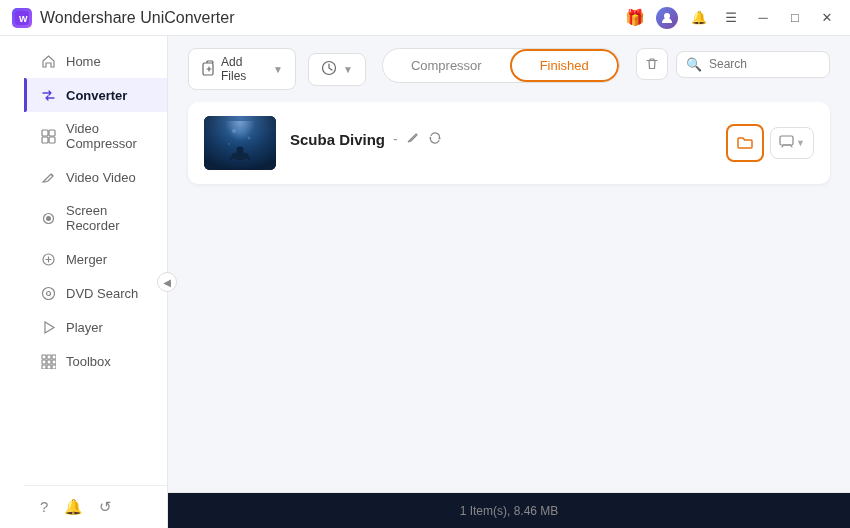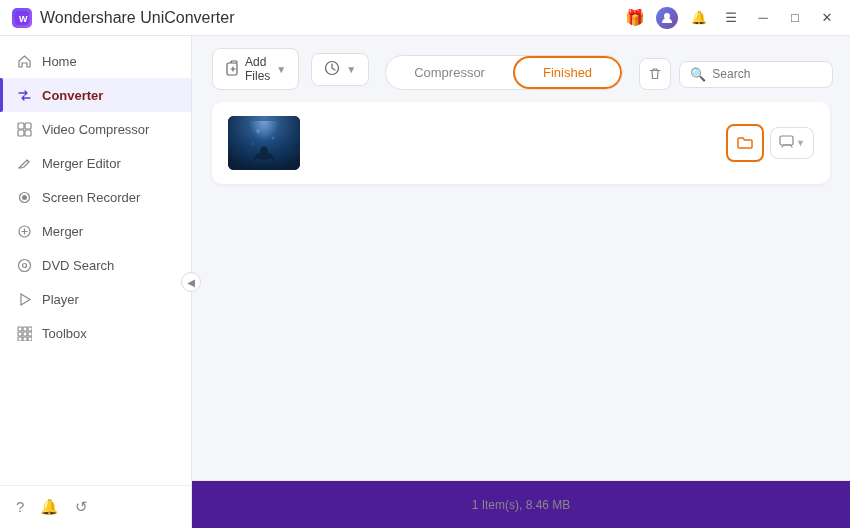--- a/index.html
+++ b/index.html
@@ -80,44 +80,45 @@
 
     
     .main-layout {
       display: flex;
       flex: 1;
       overflow: hidden;
     }
 
     
     .sidebar {
-      width: 192px;
+      width: 168px;
       background: #fff;
       border-right: 1px solid #e8e8e8;
       display: flex;
       flex-direction: column;
       flex-shrink: 0;
+      padding-left: 24px;
     }
     .sidebar-nav {
       flex: 1;
       padding: 8px 0;
     }
     .sidebar-item {
       display: flex;
       align-items: center;
       gap: 10px;
       padding: 9px 16px;
       cursor: pointer;
       font-size: 13px;
       color: #555;
       position: relative;
     }
     .sidebar-item.active {
       background: #f0f0ff;
-      color: #7f1d1d;
+      color: #0f172a;
       font-weight: 600;
     }
     .sidebar-item.active::before {
       content: '';
       position: absolute;
       left: 0;
       top: 0;
       bottom: 0;
       width: 3px;
       background: #5b3fd4;
@@ -168,21 +169,21 @@
       display: flex;
       flex-direction: column;
       background: #f5f6fa;
       overflow: hidden;
       position: relative;
     }
 
     
     .toolbar {
       display: flex;
-      align-items: flex-end;
+      align-items: flex-start;
       padding: 12px 20px;
       gap: 16px;
       background: #f5f6fa;
     }
     .toolbar-left {
       display: flex;
       align-items: center;
       gap: 12px;
     }
     .toolbar-btn {
@@ -382,22 +383,22 @@
       border-radius: 8px;
       padding: 6px 8px;
       cursor: pointer;
       font-size: 14px;
       color: #666;
       gap: 2px;
     }
 
     
     .status-bar {
-      height: 48px;
-      background: #4c1d95;
+      height: 36px;
+      background: #0f172a;
       border-top: 1px solid #e8e8e8;
       display: flex;
       align-items: center;
       justify-content: center;
       font-size: 12px;
       color: #888;
       flex-shrink: 0;
     }
   </style>
 </head>
@@ -467,21 +468,21 @@
         </span>
         <span>Video Compressor</span>
       </div>
       <div class="sidebar-item">
         <span class="sidebar-icon">
           <svg width="15" height="15" viewBox="0 0 15 15" fill="none">
             <path d="M2 12L5 9L10 4L12 6L7 11L4 12L2 12Z" stroke="#888" stroke-width="1.2" fill="none"></path>
             <path d="M10 4L12 6" stroke="#888" stroke-width="1.2"></path>
           </svg>
         </span>
-        <span>Merger Editor</span>
+        <span>Video Video</span>
       </div>
       <div class="sidebar-item">
         <span class="sidebar-icon">
           <svg width="15" height="15" viewBox="0 0 15 15" fill="none">
             <circle cx="7.5" cy="7.5" r="5" stroke="#888" stroke-width="1.2"></circle>
             <circle cx="7.5" cy="7.5" r="2.5" fill="#888"></circle>
           </svg>
         </span>
         <span>Screen Recorder</span>
       </div>
@@ -609,20 +610,37 @@
 
               <ellipse cx="36" cy="40" rx="8" ry="4" fill="#0d2540"></ellipse>
               <circle cx="36" cy="34" r="3.5" fill="#0d2540"></circle>
               <path d="M30 38 Q28 42 26 44" stroke="#0d2540" stroke-width="2.5" fill="none"></path>
               <path d="M42 38 Q44 42 46 44" stroke="#0d2540" stroke-width="2.5" fill="none"></path>
             </svg>
           </div>
         </div>
 
         <div class="file-info">
+          <div class="file-name-row">
+            <span class="file-name">Scuba Diving</span>
+            <span class="file-name-dash">-</span>
+            <span class="file-action-icon" title="Edit">
+              <svg width="14" height="14" viewBox="0 0 14 14" fill="none">
+                <path d="M2 11L5 10L11 4L10 3L4 9L2 11Z" stroke="#888" stroke-width="1.1" fill="none"></path>
+                <path d="M10 3L11 4" stroke="#888" stroke-width="1.1"></path>
+              </svg>
+            </span>
+            <span class="file-action-icon" title="Refresh">
+              <svg width="14" height="14" viewBox="0 0 14 14" fill="none">
+                <path d="M2.5 7A4.5 4.5 0 0011 9.5M11.5 7A4.5 4.5 0 003 4.5" stroke="#888" stroke-width="1.2" stroke-linecap="round"></path>
+                <path d="M11 7.5L11.5 7L12 7.5" stroke="#888" stroke-width="1.2" stroke-linecap="round"></path>
+                <path d="M2.5 6.5L2 7L2.5 7.5" stroke="#888" stroke-width="1.2" stroke-linecap="round"></path>
+              </svg>
+            </span>
+          </div>
         </div>
 
         <div class="file-actions">
           <div class="folder-btn" title="Open folder">
             <svg width="18" height="18" viewBox="0 0 18 18" fill="none">
               <path d="M2 5a1 1 0 011-1h4l1.5 2H15a1 1 0 011 1v6a1 1 0 01-1 1H3a1 1 0 01-1-1V5z" stroke="#e8720c" stroke-width="1.5" fill="none"></path>
             </svg>
           </div>
           <div class="more-btn">
             <span>

